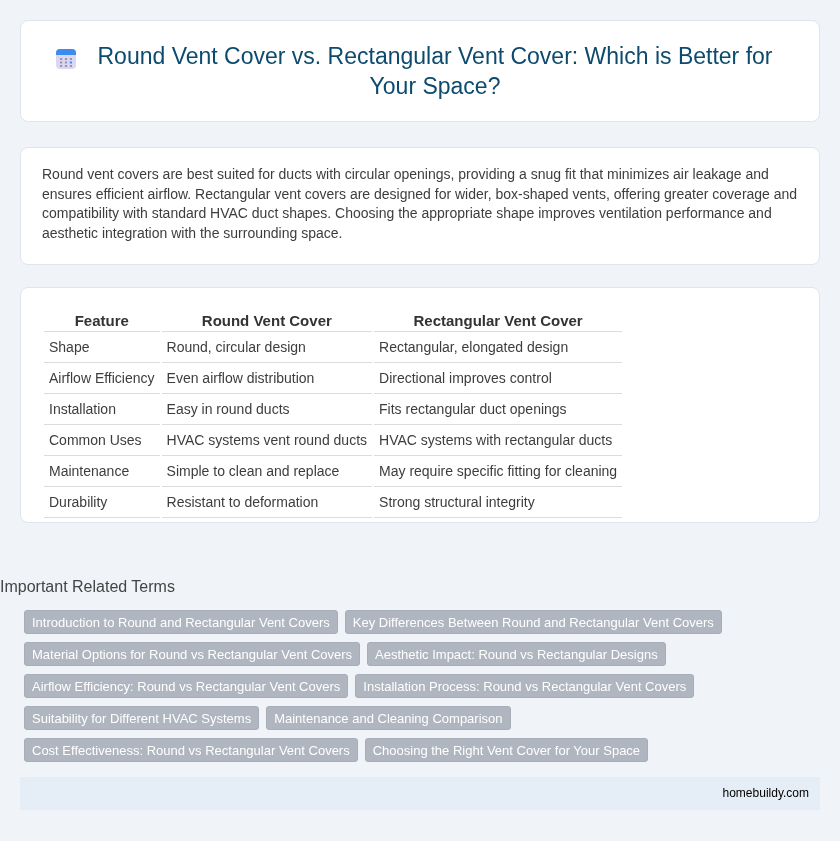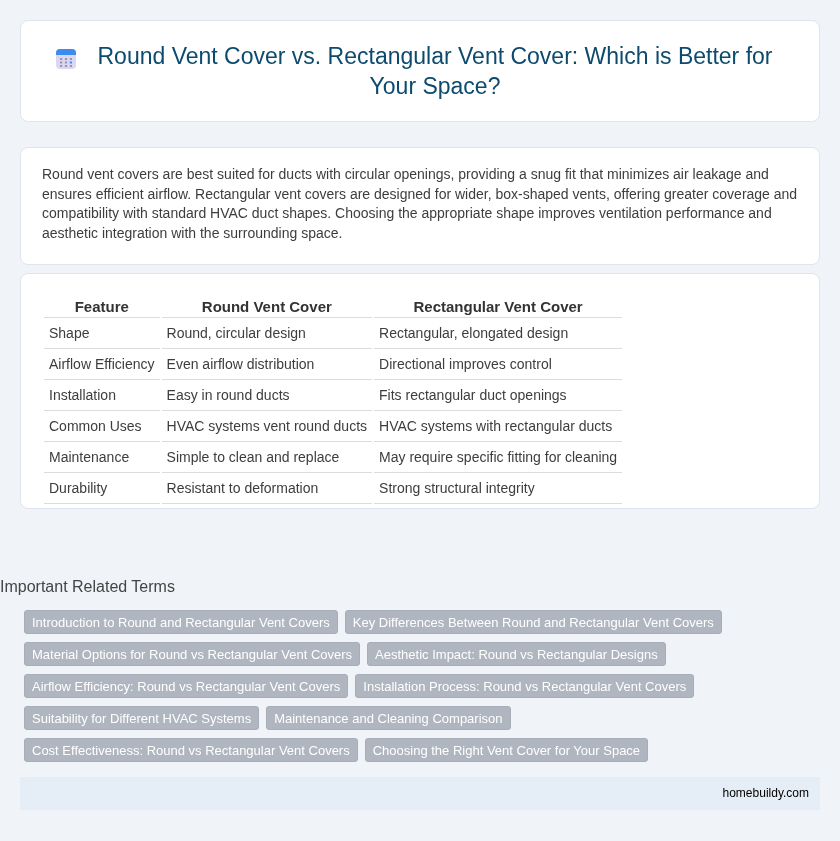--- a/index.html
+++ b/index.html
@@ -29,21 +29,21 @@
     .page-title {
       font-size: 23px; line-height: 30px; font-weight: normal;
       text-align: center; color: #0c4a6e;
       padding-left: 40px; padding-right: 10px;
     }
     .summary-card { top: 147px; height: 118px; }
     .summary-text {
       position: absolute; left: 21px; top: 17px; right: 20px;
       font-size: 14px; line-height: 19.6px; color: #3d3d3d;
     }
-    .table-card { top: 273px; height: 236px; }
+    .table-card { top: 287px; height: 236px; }
     table.compare {
       position: absolute; left: 21px; top: 22px;
       border-collapse: separate; border-spacing: 2px 0;
       font-size: 14px; color: #3d3d3d;
     }
     table.compare th {
       font-weight: bold; font-size: 15px; text-align: center;
       height: 22px; padding: 0 5px; border-bottom: 1px solid #dcdcdc;
       color: #333;
     }

